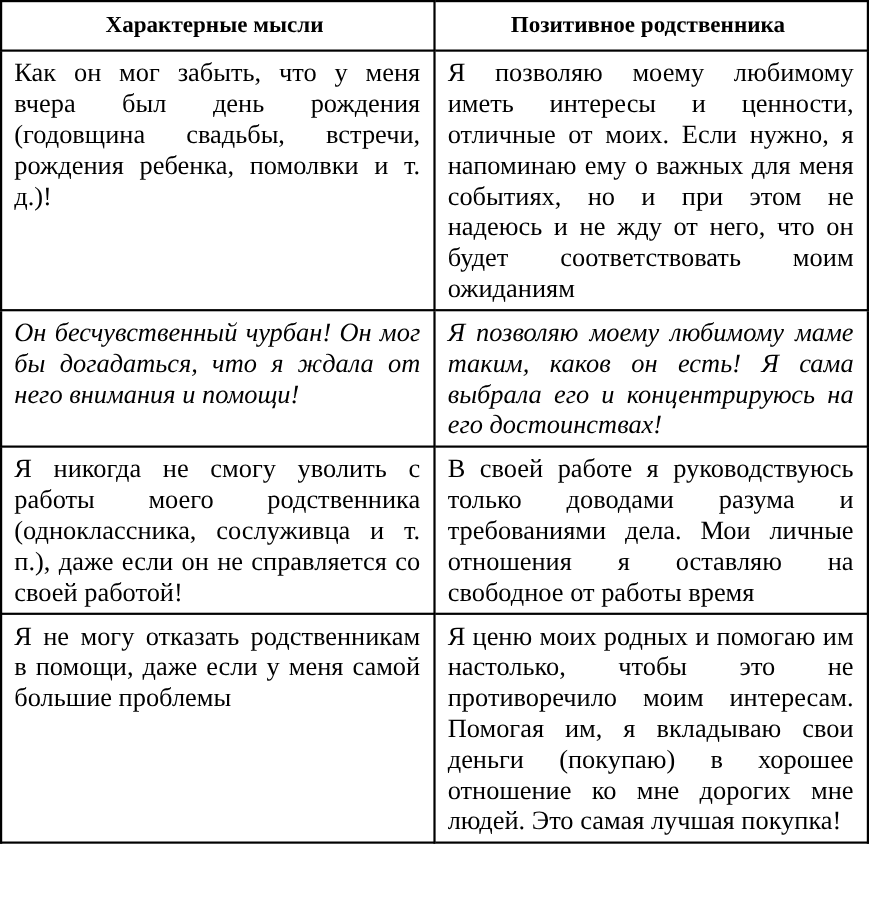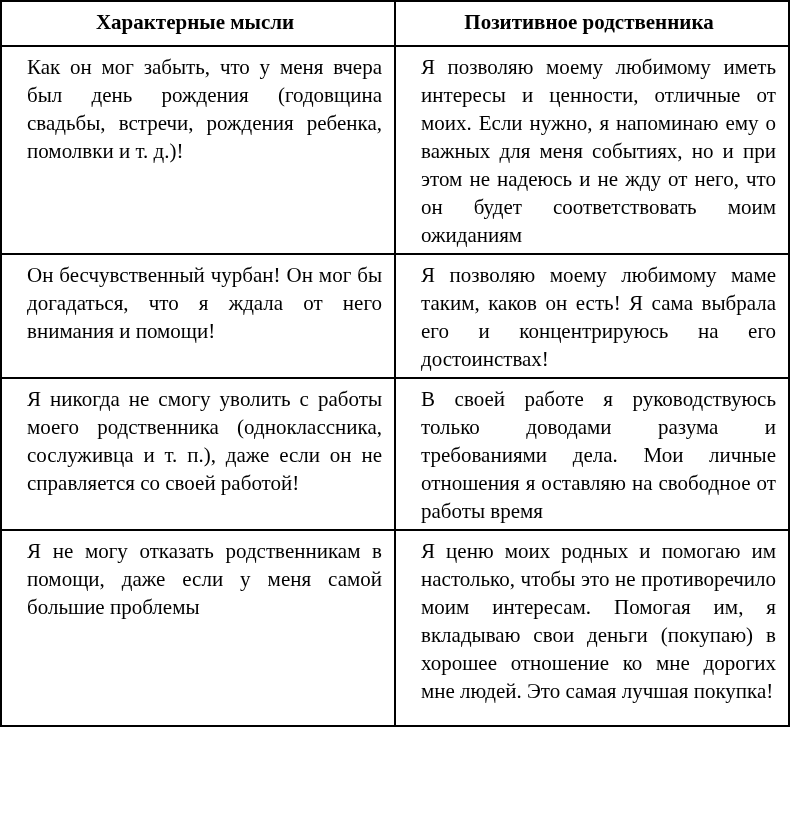--- a/index.html
+++ b/index.html
@@ -31,30 +31,30 @@
   }
   table.tbl th {
     font-size: 21px;
     line-height: 24px;
     font-weight: bold;
     text-align: center;
     padding: 8px 6px 7px 0;
     height: 45px;
   }
   table.tbl td {
-    font-size: 21px;
+    font-size: 24px;
     line-height: 28px;
     text-align: justify;
-    padding: 6px 12px 4px 25px;
+    padding: 6px 12px 4px 11px;
     hyphens: auto;
     -webkit-hyphens: auto;
   }
   tr.r1 { height: 203px; }
   tr.r2 { height: 120px; }
-  tr.r3 { height: 94px; }
+  tr.r3 { height: 94px; font-style: italic; }
   tr.r4 { height: 148px; }
   tr.r5 { height: 196px; }
 </style>
 </head>
 <body>
 
 <div class="page">
   <table class="tbl">
     <colgroup>
       <col style="width:50%">

